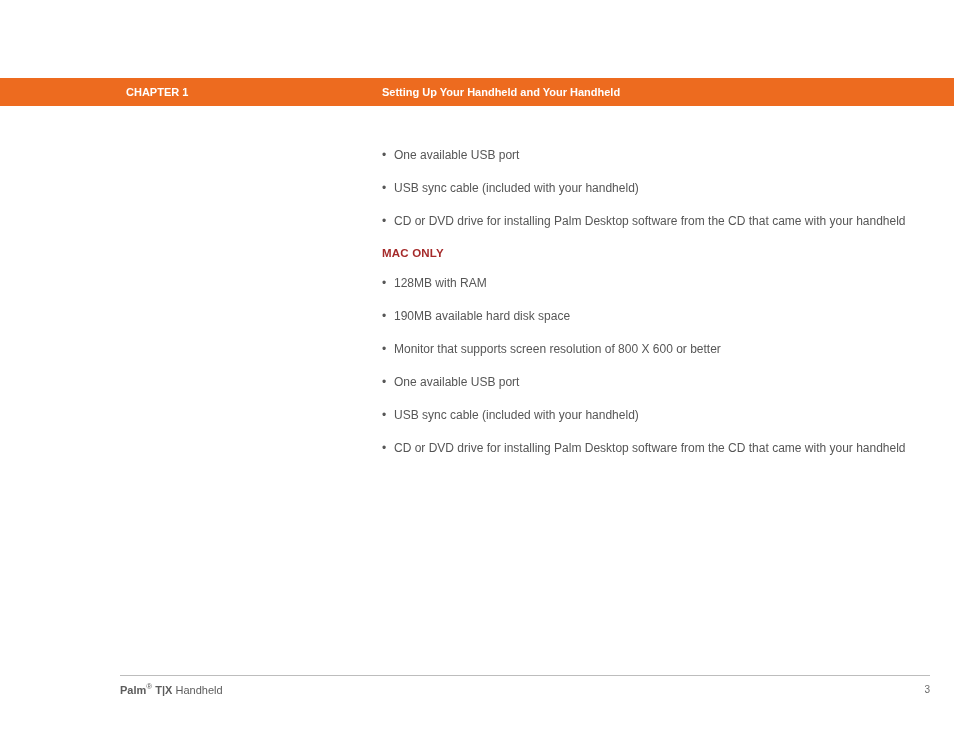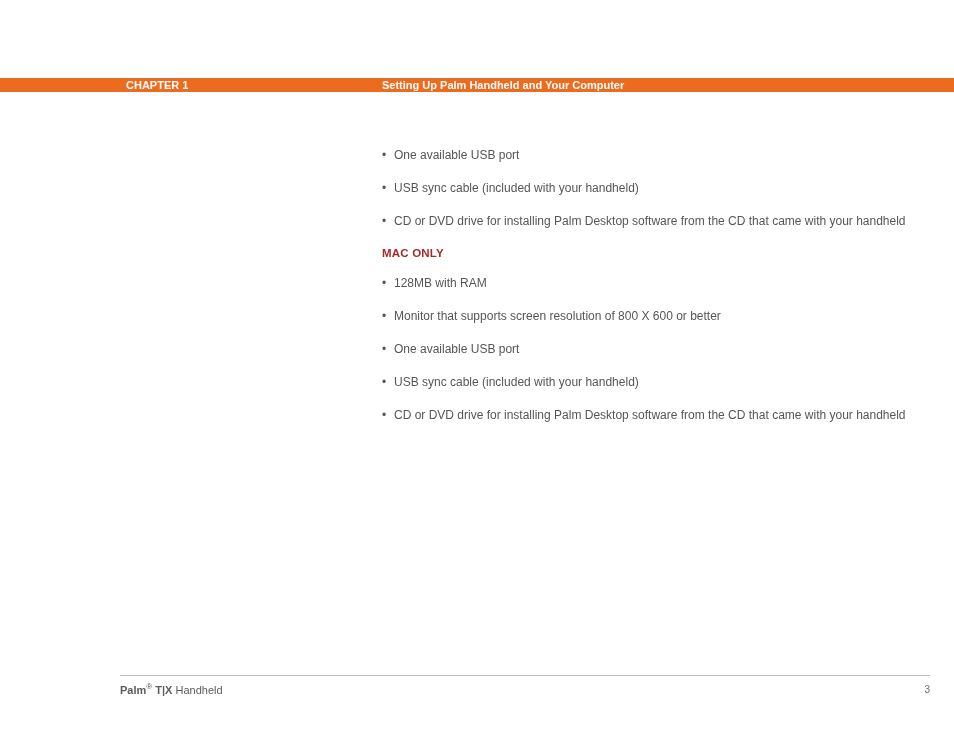--- a/index.html
+++ b/index.html
@@ -9,21 +9,21 @@
     background: #ffffff;
     font-family: "Helvetica Neue", Helvetica, Arial, sans-serif;
     color: #4a4a4a;
     position: relative;
   }
   .header-bar {
     position: absolute;
     top: 78px;
     left: 0;
     right: 0;
-    height: 14px;
+    height: 28px;
     background: #ed6b1f;
     display: flex;
     align-items: center;
     color: #ffffff;
     font-size: 11px;
     font-weight: bold;
   }
   .header-chapter {
     position: absolute;
     left: 126px;
@@ -81,32 +81,33 @@
   }
   .footer-left b { font-weight: bold; }
   .footer-left sup { font-size: 8px; vertical-align: super; }
   .page-num { font-size: 10px; color: #6a6a6a; }
 </style>
 </head>
 <body>
 
 <div class="header-bar">
   <span class="header-chapter">CHAPTER 1</span>
-  <span class="header-title">Setting Up Palm Handheld and Your Computer</span>
+  <span class="header-title">Setting Up Your Handheld and Your Handheld</span>
 </div>
 
 <div class="content">
   <ul class="bullet-list">
     <li>One available USB port</li>
     <li>USB sync cable (included with your handheld)</li>
     <li>CD or DVD drive for installing Palm Desktop software from the CD that came with your handheld</li>
   </ul>
   <div class="section-heading">MAC ONLY</div>
   <ul class="bullet-list">
     <li>128MB with RAM</li>
+    <li>190MB available hard disk space</li>
     <li>Monitor that supports screen resolution of 800 X 600 or better</li>
     <li>One available USB port</li>
     <li>USB sync cable (included with your handheld)</li>
     <li>CD or DVD drive for installing Palm Desktop software from the CD that came with your handheld</li>
   </ul>
 </div>
 
 <div class="footer-rule"></div>
 <div class="footer">
   <span class="footer-left">

